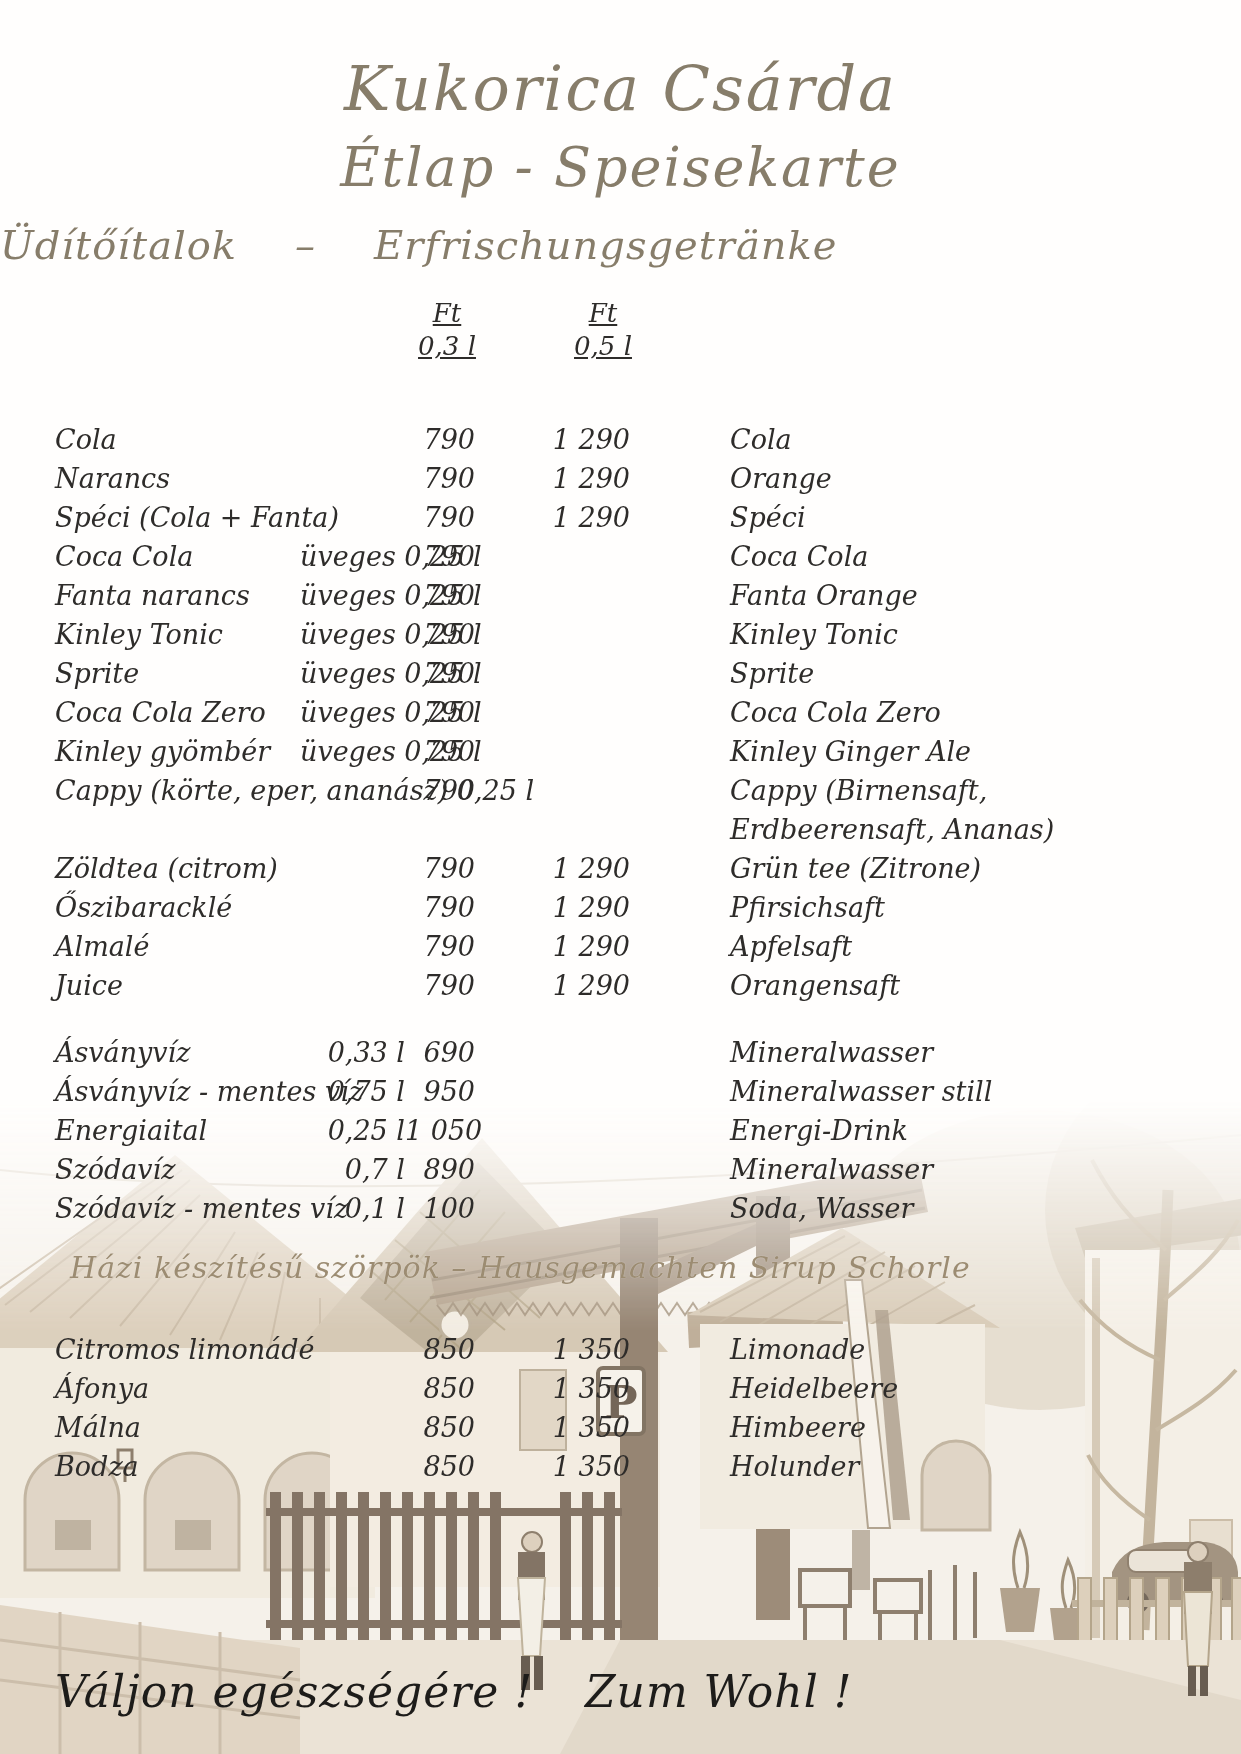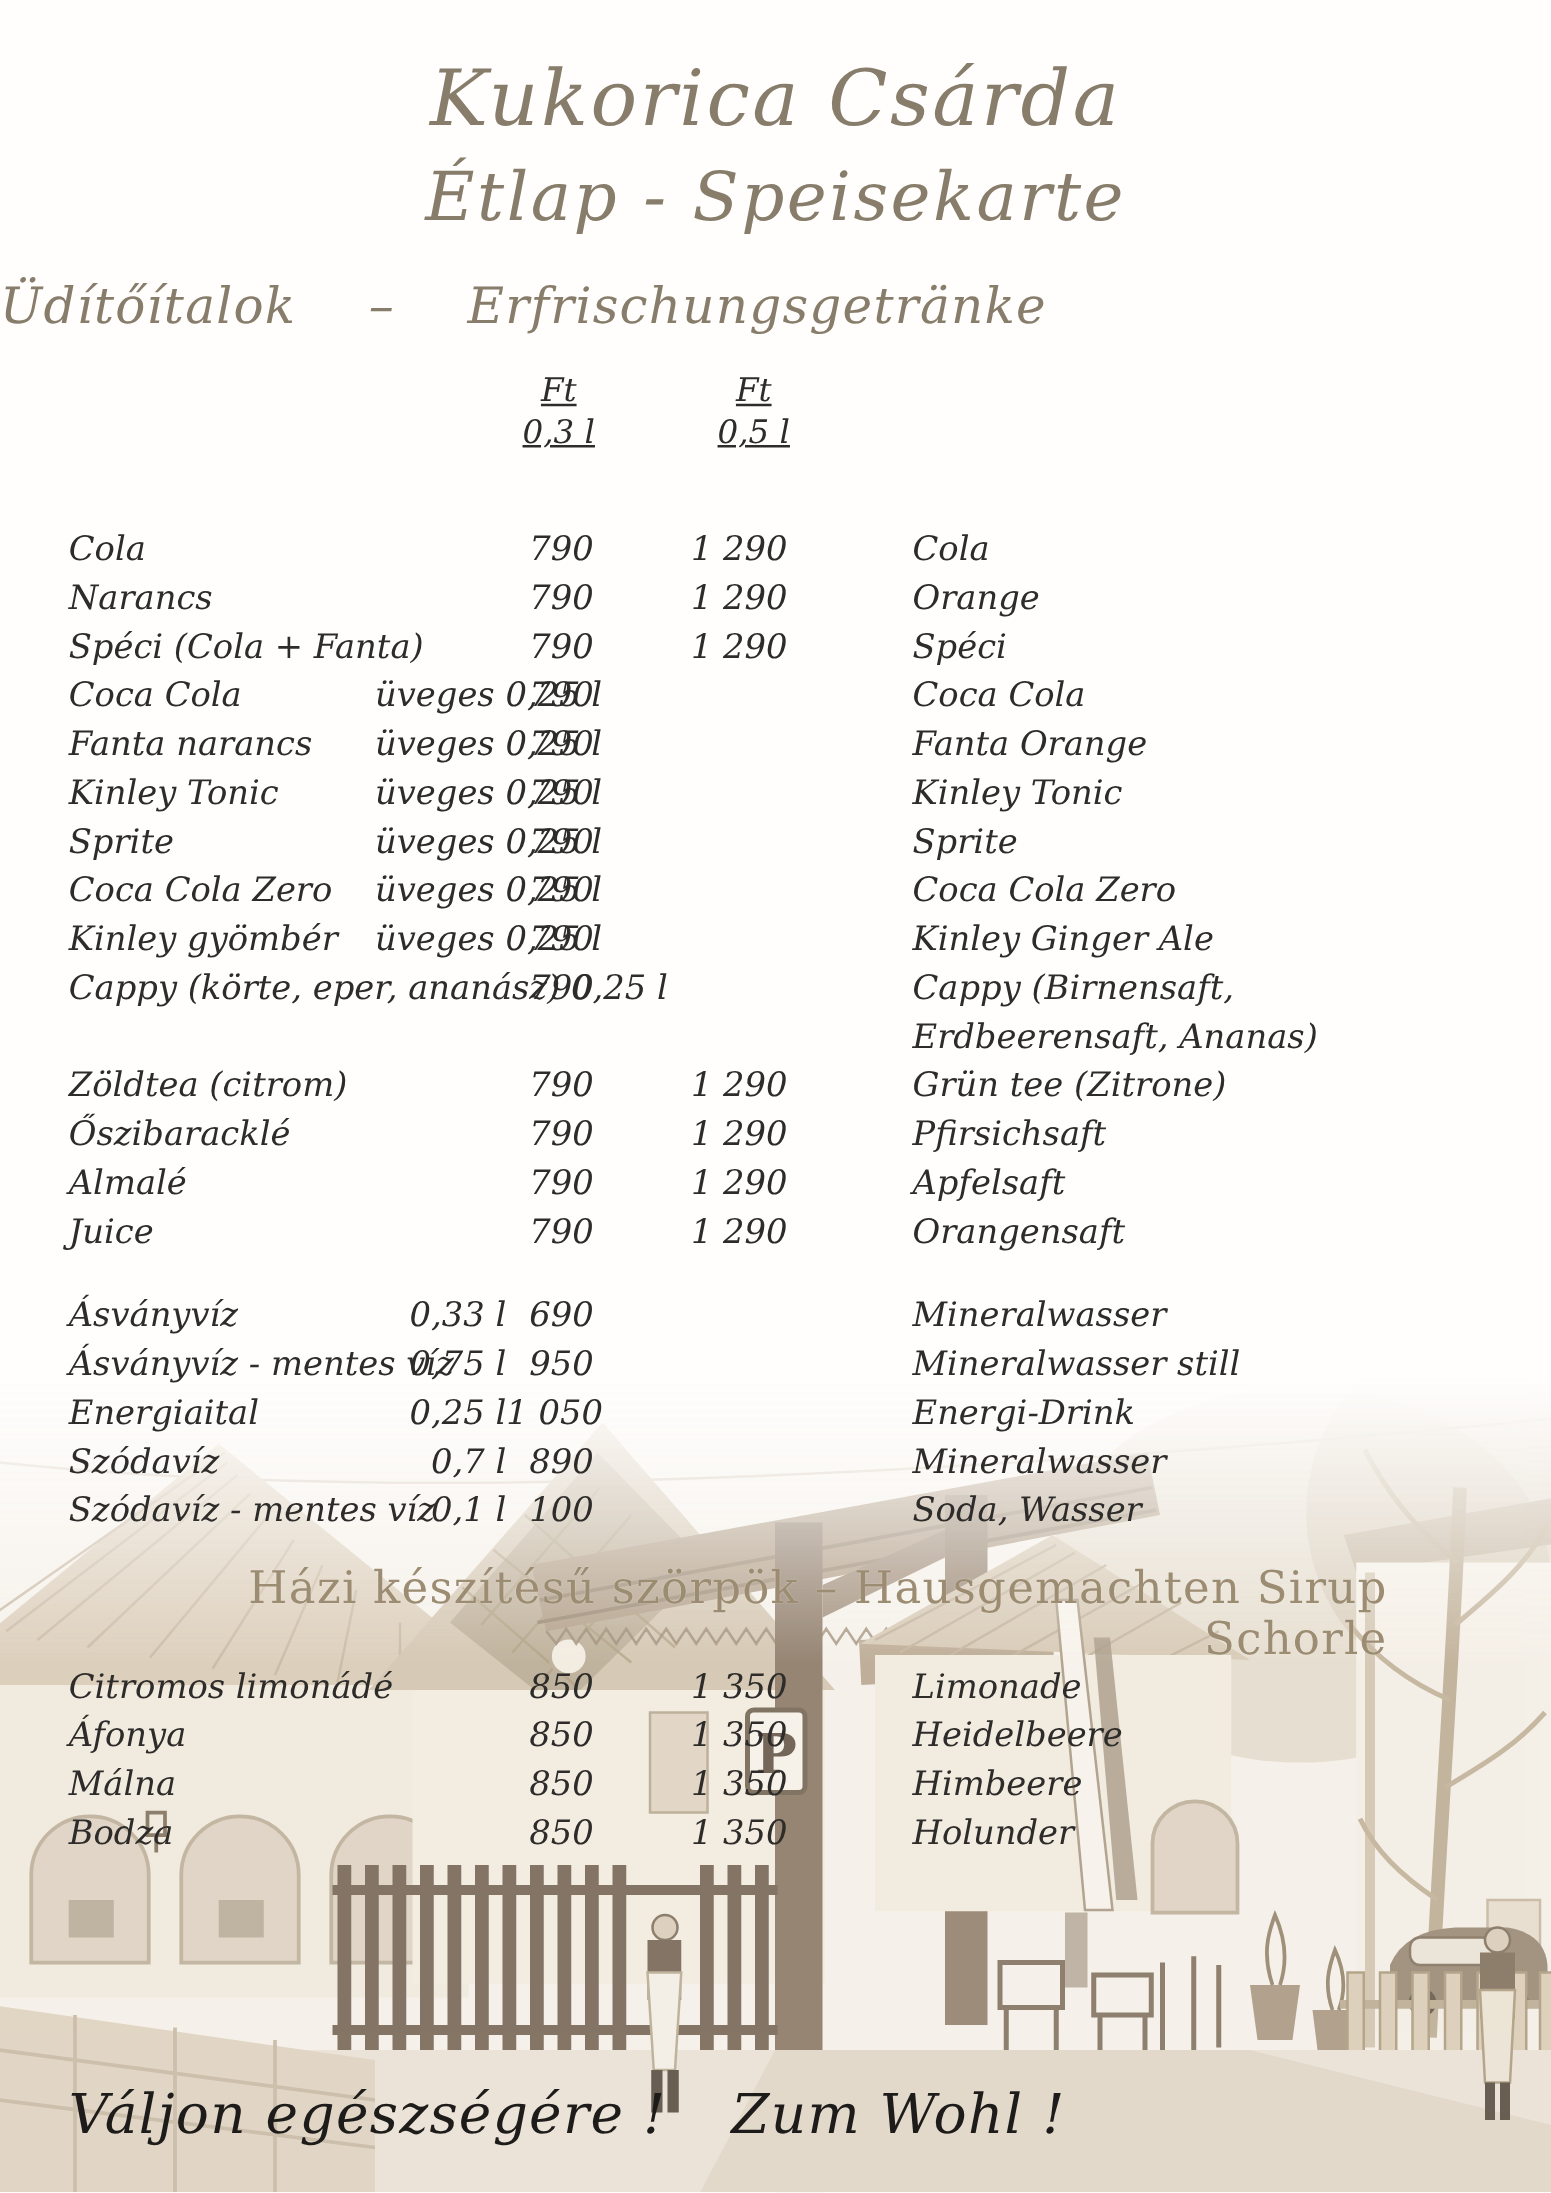--- a/index.html
+++ b/index.html
@@ -22,21 +22,21 @@
     -webkit-mask-image:linear-gradient(to bottom, rgba(0,0,0,0) 0px, rgba(0,0,0,.4) 90px, #000 230px);
     mask-image:linear-gradient(to bottom, rgba(0,0,0,0) 0px, rgba(0,0,0,.4) 90px, #000 230px);
     opacity:.85;
   }
   .photo svg{display:block;width:100%;height:100%;}
 
   
   .title-1,.title-2{
     position:absolute;left:0;right:0;text-align:center;
     font-style:italic;font-weight:400;color:var(--script);
-    letter-spacing:2px;margin:0;
+    letter-spacing:2px;margin:10px;
   }
   .title-1{top:42px;font-size:62px;}
   .title-2{top:126px;font-size:54px;}
   .section-title{
     position:absolute;top:222px;left:0;right:0;
     display:flex;justify-content:flex-start;gap:58px;
     font-style:italic;color:var(--script);font-size:40px;letter-spacing:1px;
   }
 
   
@@ -59,22 +59,22 @@
   }
   .row .c{display:block;}
   .row .size,.row .p1,.row .p2{text-align:right;white-space:nowrap;}
   .row .name{white-space:nowrap;}
   .row .de{padding-left:100px;white-space:pre-line;}
   .row.wide .name{grid-column:1 / span 2;}
   .row.gap{margin-top:28px;}
 
   
   .section2-title{
-    position:absolute;top:1250px;left:70px;width:1040px;text-align:right;
-    font-size:36px;color:var(--script2);letter-spacing:1px;
+    position:absolute;top:1250px;left:70px;width:1040px;text-align:left;
+    font-style:italic;font-size:30px;color:var(--script2);letter-spacing:1px;
     text-shadow:0 0 1px rgba(255,255,255,.6);
   }
 
   
   .footer-toast{
     position:absolute;top:1666px;font-style:italic;font-size:44px;
     color:var(--footer);letter-spacing:1px;
   }
   .footer-hu{left:55px;}
   .footer-de{left:585px;}

